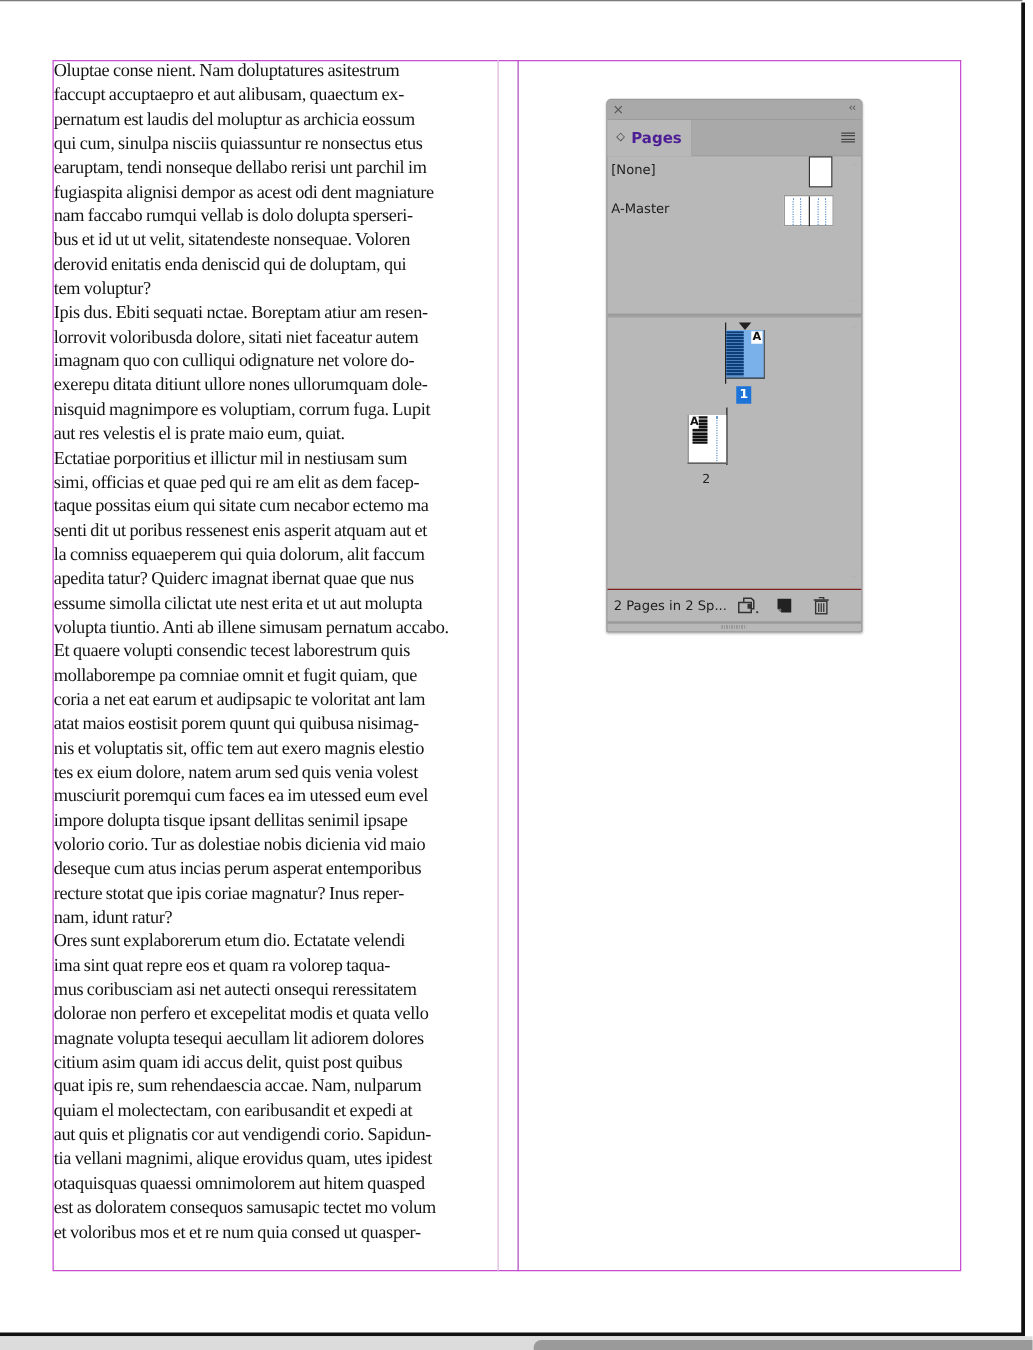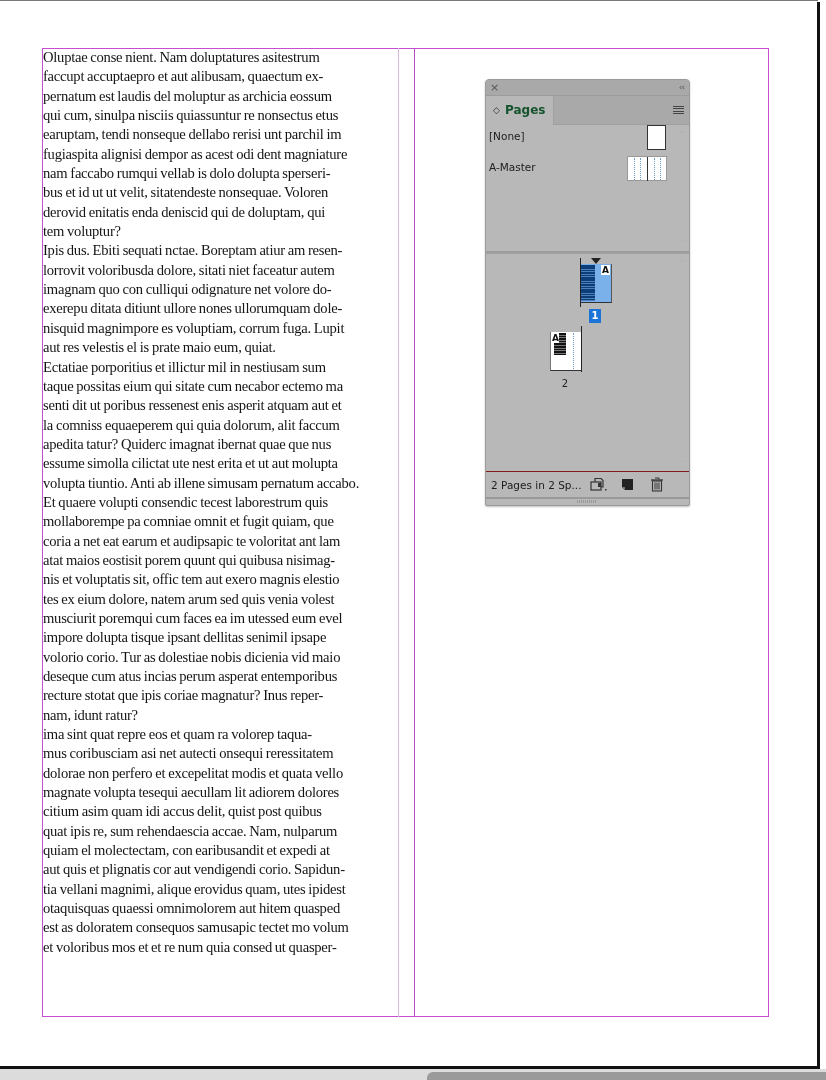--- a/index.html
+++ b/index.html
@@ -30,21 +30,21 @@
     background: #b8b8b8; border: 1px solid #9a9a9a; border-radius: 4px 4px 2px 2px;
     box-sizing: border-box; font-family: "DejaVu Sans", "Liberation Sans", sans-serif;
     box-shadow: 0 1px 2px rgba(0,0,0,0.25);
   }
   .panel-titlebar { position: absolute; left: 0; top: 0; width: 203px; height: 15px; background: #a9a9a9; border-bottom: 1px solid #9c9c9c; border-radius: 3px 3px 0 0; }
   .close-icon { position: absolute; left: 4px; top: 0px; font-size: 11px; color: #555; line-height: 15px; cursor: pointer; }
   .collapse-icon { position: absolute; right: 5px; top: 0px; font-size: 9px; color: #555; line-height: 14px; letter-spacing: -1px; cursor: pointer; }
   .tabbar { position: absolute; left: 0; top: 16px; width: 203px; height: 28px; background: #a9a9a9; border-bottom: 1px solid #a0a0a0; }
   .tab-pages { position: absolute; left: 0; top: 0; width: 68px; height: 29px; background: #b8b8b8; border-right: 1px solid #a0a0a0; box-sizing: border-box; cursor: pointer; }
   .tab-arrows-icon { position: absolute; left: 7px; top: 7px; font-size: 9px; color: #333; line-height: 14px; }
-  .tab-label { position: absolute; left: 19px; top: 6px; font-size: 12px; font-weight: bold; color: #14532d; line-height: 16px; }
+  .tab-label { position: absolute; left: 19px; top: 6px; font-size: 12px; font-weight: bold; color: #4c1d95; line-height: 16px; }
   .panel-menu-icon { position: absolute; right: 5px; top: 10px; width: 11px; height: 8px; cursor: pointer; }
   .panel-menu-icon span { display: block; height: 1px; background: #444; margin-bottom: 1.3px; }
 
   .masters-section { position: absolute; left: 0; top: 45px; width: 203px; height: 133px; }
   .master-row { position: absolute; left: 0; width: 203px; height: 28px; cursor: pointer; }
   .master-label { position: absolute; left: 3px; font-size: 10.5px; color: #1c1c1c; line-height: 14px; }
   .thumb-none { position: absolute; left: 161px; top: 0px; width: 19px; height: 25px; background: #fff; border: 1px solid #333; box-sizing: border-box; }
   .thumb-master { position: absolute; left: 141px; top: 0px; width: 40px; height: 25px; background: #fff; border: 1px solid #999; box-sizing: border-box; }
   .thumb-master .spine { position: absolute; left: 19px; top: 0; width: 1px; height: 24px; background: #333; }
   .thumb-master .dl { position: absolute; top: 1px; width: 0; height: 22px; border-left: 1px dotted #6b9ccd; }
@@ -99,38 +99,40 @@
     <span class="line">bus et id ut ut velit, sitatendeste nonsequae. Voloren</span>
     <span class="line">derovid enitatis enda deniscid qui de doluptam, qui</span>
     <span class="line">tem voluptur?</span>
     <span class="line">Ipis dus. Ebiti sequati nctae. Boreptam atiur am resen-</span>
     <span class="line">lorrovit voloribusda dolore, sitati niet faceatur autem</span>
     <span class="line">imagnam quo con culliqui odignature net volore do-</span>
     <span class="line">exerepu ditata ditiunt ullore nones ullorumquam dole-</span>
     <span class="line">nisquid magnimpore es voluptiam, corrum fuga. Lupit</span>
     <span class="line">aut res velestis el is prate maio eum, quiat.</span>
     <span class="line">Ectatiae porporitius et illictur mil in nestiusam sum</span>
+    <span class="line">simi, officias et quae ped qui re am elit as dem facep-</span>
     <span class="line">taque possitas eium qui sitate cum necabor ectemo ma</span>
     <span class="line">senti dit ut poribus ressenest enis asperit atquam aut et</span>
     <span class="line">la comniss equaeperem qui quia dolorum, alit faccum</span>
     <span class="line">apedita tatur? Quiderc imagnat ibernat quae que nus</span>
     <span class="line">essume simolla cilictat ute nest erita et ut aut molupta</span>
     <span class="line">volupta tiuntio. Anti ab illene simusam pernatum accabo.</span>
     <span class="line">Et quaere volupti consendic tecest laborestrum quis</span>
     <span class="line">mollaborempe pa comniae omnit et fugit quiam, que</span>
     <span class="line">coria a net eat earum et audipsapic te voloritat ant lam</span>
     <span class="line">atat maios eostisit porem quunt qui quibusa nisimag-</span>
     <span class="line">nis et voluptatis sit, offic tem aut exero magnis elestio</span>
     <span class="line">tes ex eium dolore, natem arum sed quis venia volest</span>
     <span class="line">musciurit poremqui cum faces ea im utessed eum evel</span>
     <span class="line">impore dolupta tisque ipsant dellitas senimil ipsape</span>
     <span class="line">volorio corio. Tur as dolestiae nobis dicienia vid maio</span>
     <span class="line">deseque cum atus incias perum asperat entemporibus</span>
     <span class="line">recture stotat que ipis coriae magnatur? Inus reper-</span>
     <span class="line">nam, idunt ratur?</span>
+    <span class="line">Ores sunt explaborerum etum dio. Ectatate velendi</span>
     <span class="line">ima sint quat repre eos et quam ra volorep taqua-</span>
     <span class="line">mus coribusciam asi net autecti onsequi reressitatem</span>
     <span class="line">dolorae non perfero et excepelitat modis et quata vello</span>
     <span class="line">magnate volupta tesequi aecullam lit adiorem dolores</span>
     <span class="line">citium asim quam idi accus delit, quist post quibus</span>
     <span class="line">quat ipis re, sum rehendaescia accae. Nam, nulparum</span>
     <span class="line">quiam el molectectam, con earibusandit et expedi at</span>
     <span class="line">aut quis et plignatis cor aut vendigendi corio. Sapidun-</span>
     <span class="line">tia vellani magnimi, alique erovidus quam, utes ipidest</span>
     <span class="line">otaquisquas quaessi omnimolorem aut hitem quasped</span>

